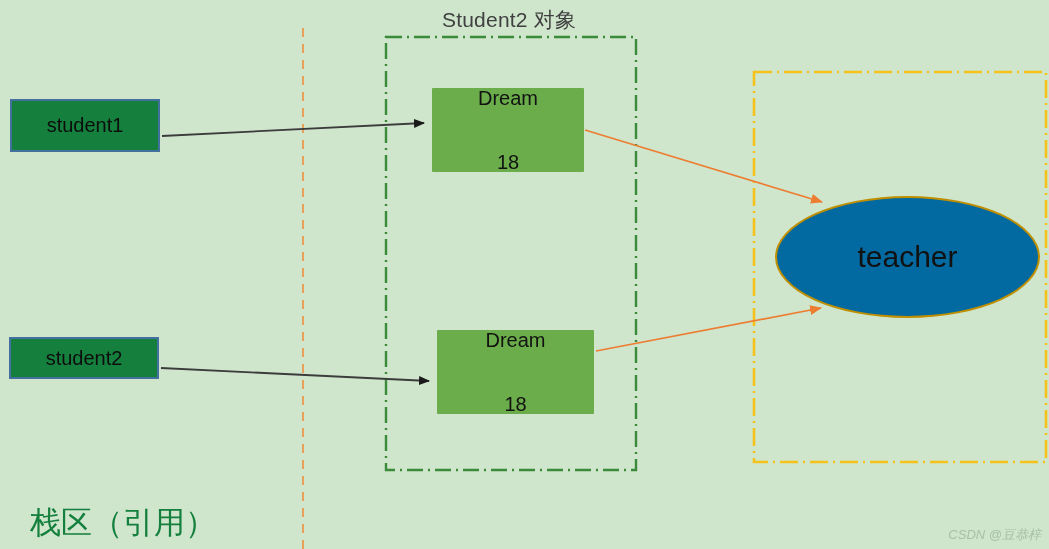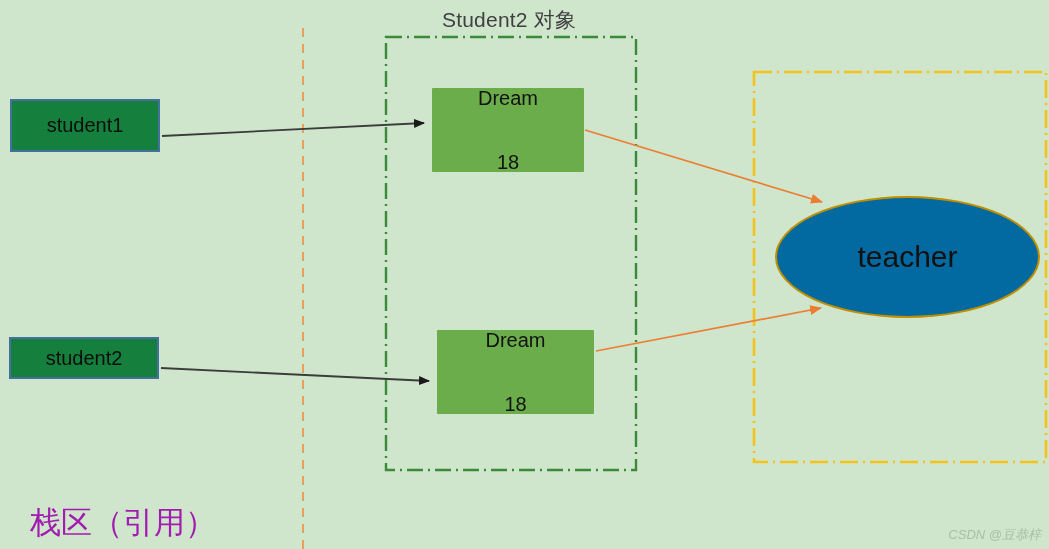--- a/index.html
+++ b/index.html
@@ -29,21 +29,21 @@
     font-size: 21px;
     white-space: nowrap;
     letter-spacing: 0.2px;
   }
   #label-student2-obj { left: 442px; top: 6px; }
   #label-teacher-obj  { left: 822px; top: 28px; }
 
   
   .zone-caption {
     position: absolute;
-    color: #a21caf;
+    color: #15803d;
     font-size: 31px;
     white-space: nowrap;
   }
   #caption-stack { left: 30px; top: 502px; }
   #caption-heap  { left: 622px; top: 502px; }
 
   
   .ref-box {
     position: absolute;
     background: #15803d;

